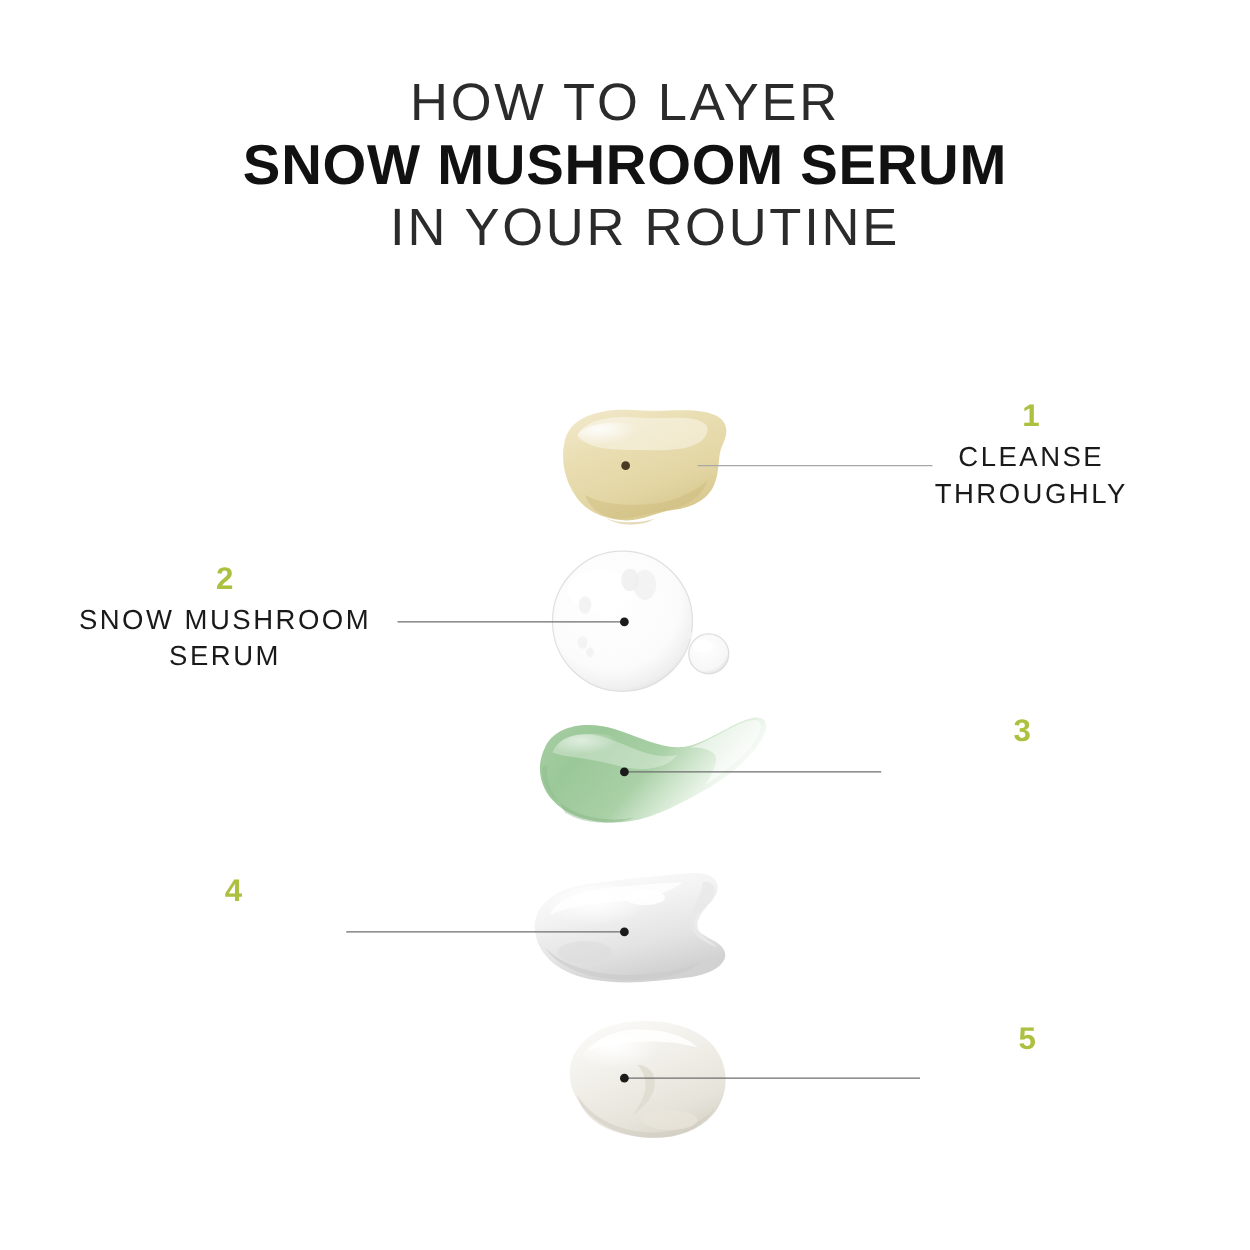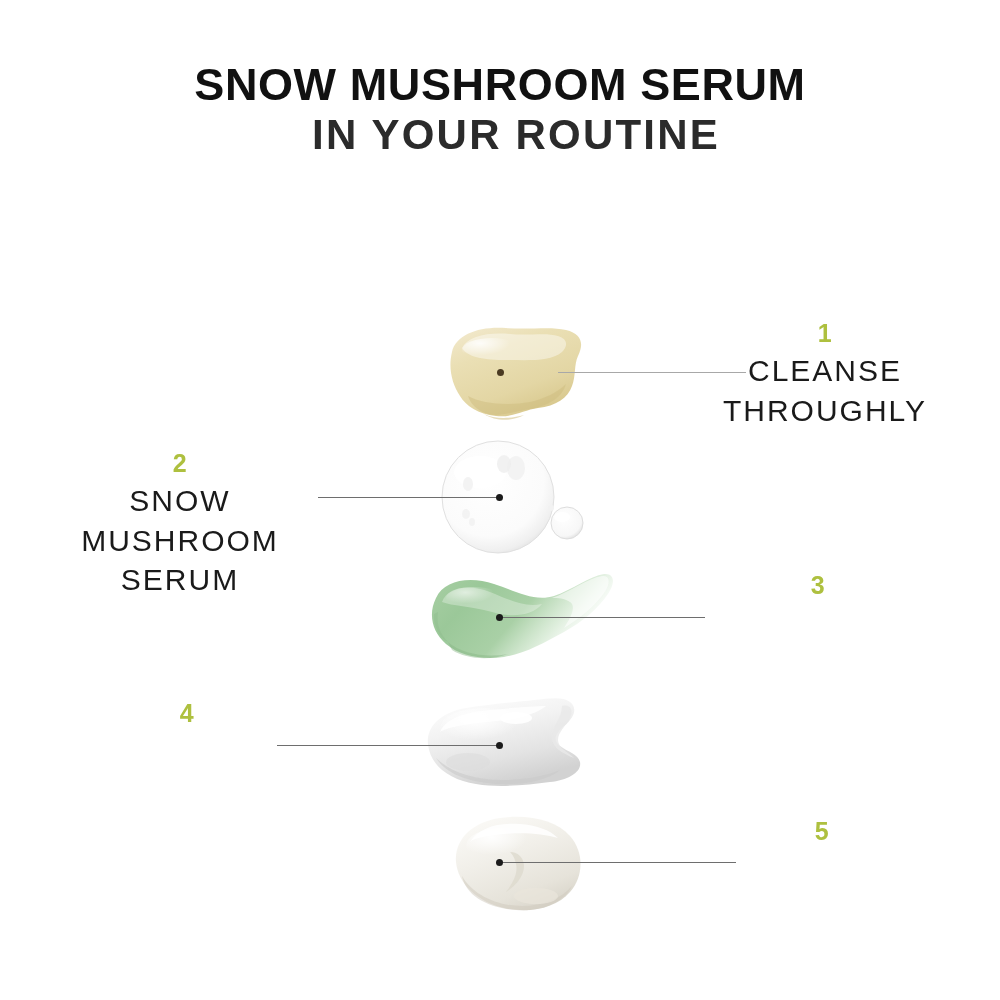--- a/index.html
+++ b/index.html
@@ -35,21 +35,21 @@
   .title-line2 {
     font-size: 45px;
     font-weight: 700;
     letter-spacing: 0.6px;
     color: #111111;
     line-height: 1.18;
     white-space: nowrap;
   }
   .title-line3 {
     font-size: 42px;
-    font-weight: 700;
+    font-weight: 400;
     letter-spacing: 2.2px;
     color: #2b2b2b;
     line-height: 1.12;
     white-space: nowrap;
     padding-left: 32px;
   }
 
   
   .step-label {
     position: absolute;
@@ -57,21 +57,21 @@
   }
   .step-number {
     font-size: 25px;
     font-weight: 700;
     color: #aec03f;
     letter-spacing: 0.5px;
     line-height: 1.05;
     margin-bottom: 5px;
   }
   .step-text {
-    font-size: 30px;
+    font-size: 22px;
     font-weight: 400;
     color: #1a1a1a;
     letter-spacing: 2.0px;
     line-height: 1.32;
     white-space: pre-line;
   }
 
   
   .leader {
     position: absolute;
@@ -93,20 +93,21 @@
     position: absolute;
   }
   .swatch svg { display: block; }
 </style>
 </head>
 <body>
 
 <div id="page">
 
   <div class="title-block">
+    <div class="title-line1">HOW TO LAYER</div>
     <div class="title-line2">SNOW MUSHROOM SERUM</div>
     <div class="title-line3">IN YOUR ROUTINE</div>
   </div>
 
   <div class="swatch" style="left:432px; top:318px;">
     <svg width="180" height="112" viewBox="0 0 180 112">
       <defs>
         <linearGradient id="beigeG" x1="0" y1="0" x2="0.55" y2="1">
           <stop offset="0%" stop-color="#f3ead0"></stop>
           <stop offset="35%" stop-color="#eadfb4"></stop>

